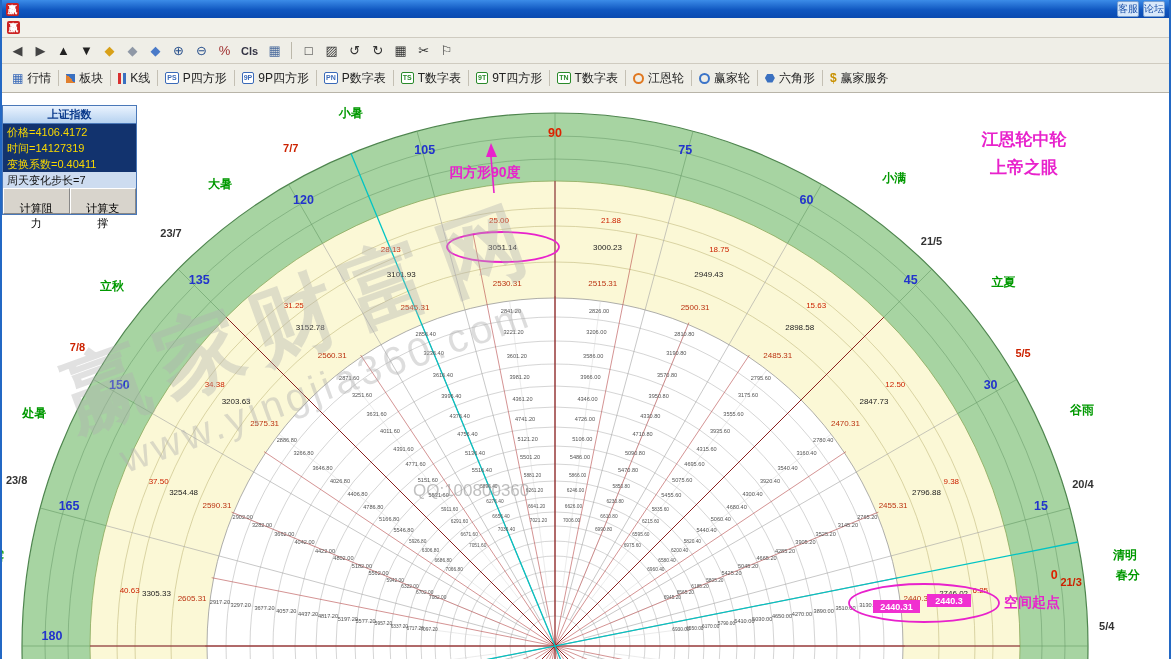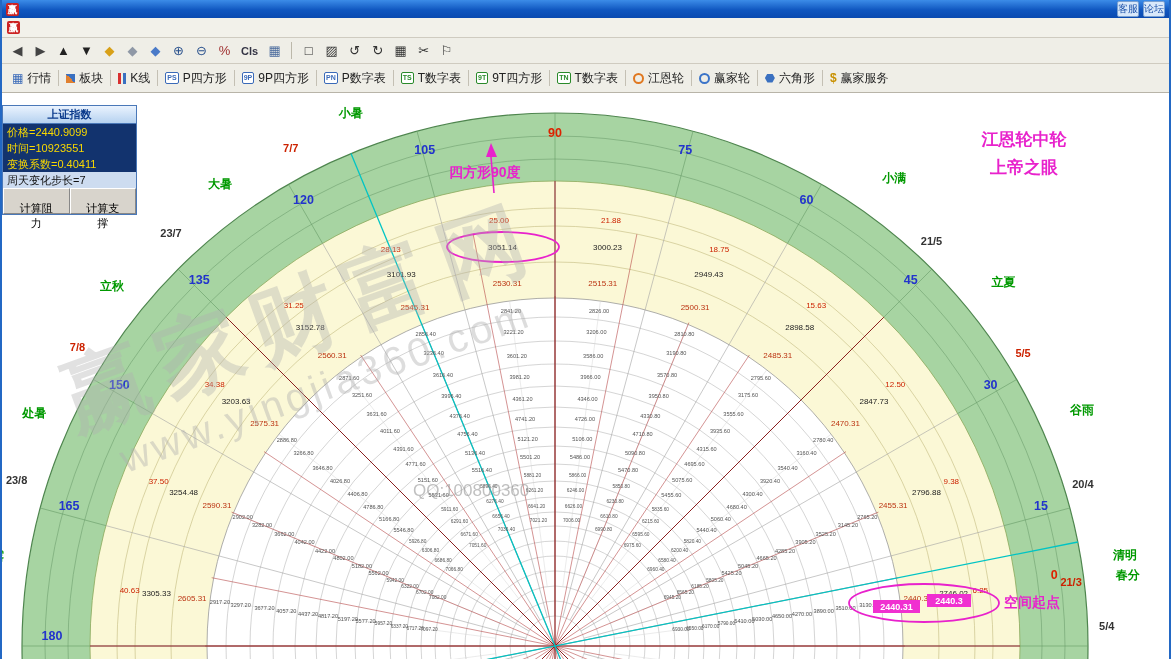--- a/index.html
+++ b/index.html
@@ -566,22 +566,22 @@
       </svg>
 
     <div class="watermark">
       <div class="wm-brand">赢家财富网</div>
       <div class="wm-url">www.yingjia360.com</div>
     </div>
     <div class="wm-qq">QQ:100800360</div>
 
     <div class="info-panel">
       <div class="ip-title">上证指数</div>
-      <div class="ip-row">价格=2440.9099</div>
-      <div class="ip-row">时间=10923551</div>
+      <div class="ip-row">价格=4106.4172</div>
+      <div class="ip-row">时间=14127319</div>
       <div class="ip-row">变换系数=0.40411</div>
       <div class="ip-row ip-row-light">周天变化步长=7</div>
       <div class="ip-btns">
         <button>计算阻力</button>
         <button>计算支撑</button>
       </div>
     </div>
   </div>
 
 </div>

